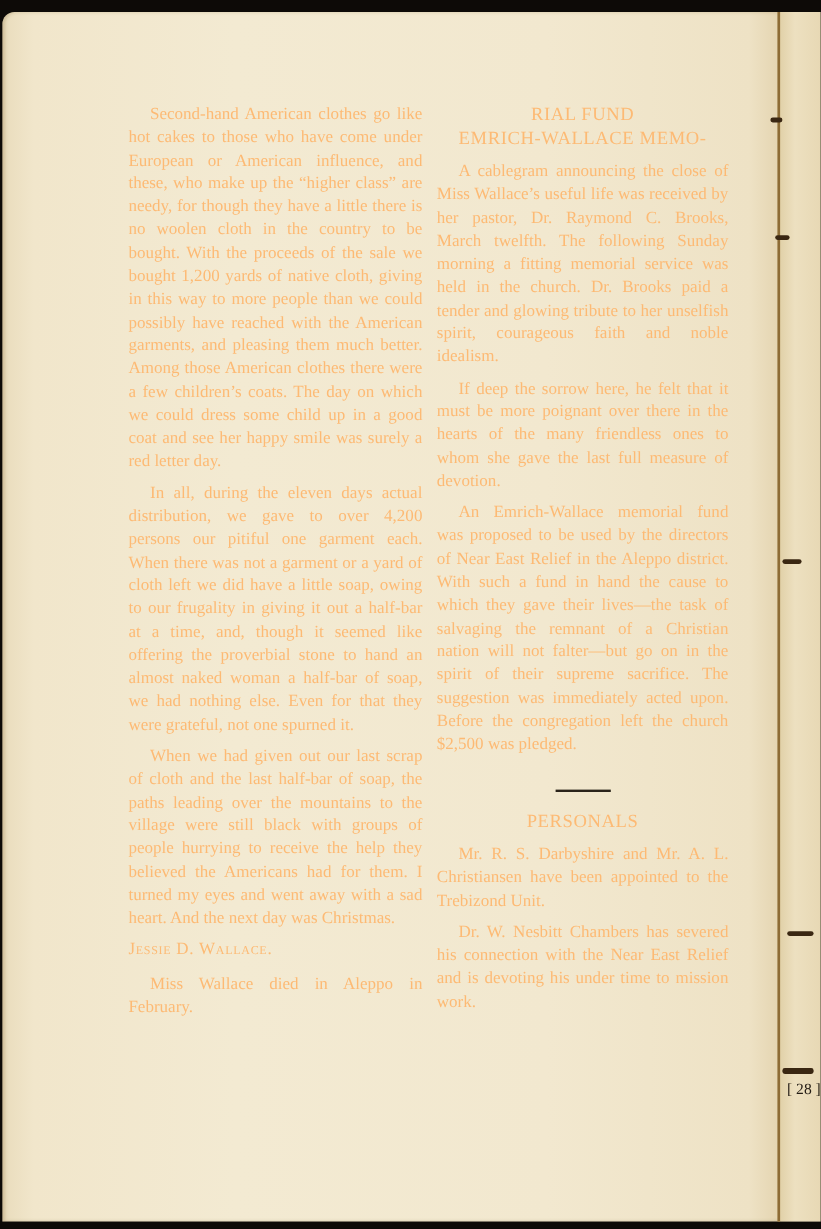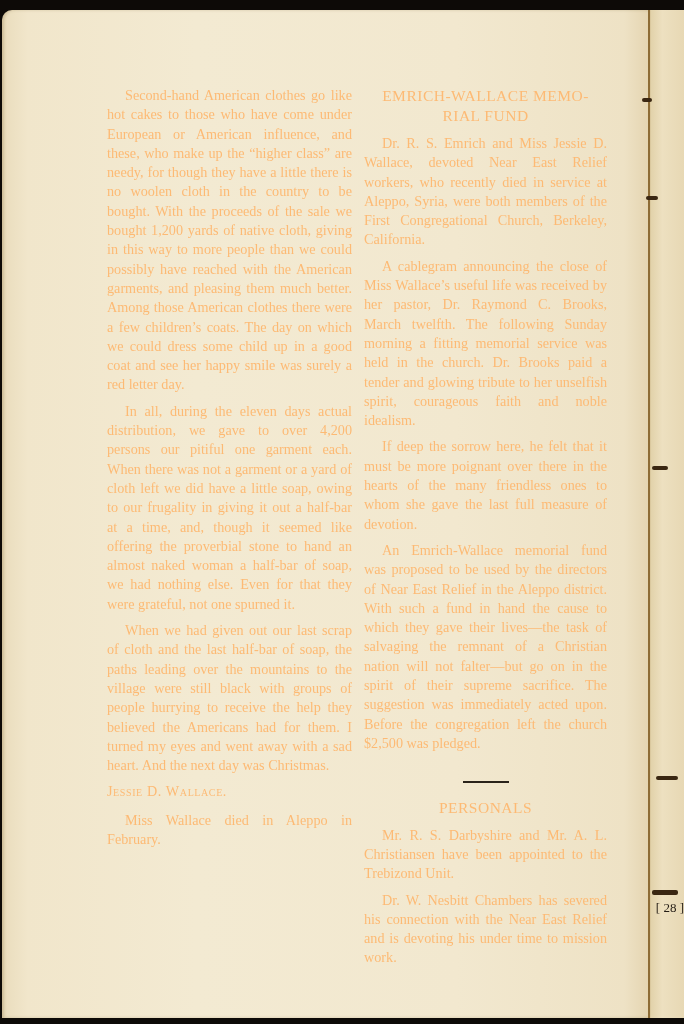--- a/index.html
+++ b/index.html
@@ -108,24 +108,23 @@
 <div class="col col-left">
   <p>Second-hand American clothes go like hot cakes to those who have come under European or American influence, and these, who make up the “higher class” are needy, for though they have a little there is no woolen cloth in the country to be bought. With the proceeds of the sale we bought 1,200 yards of native cloth, giving in this way to more people than we could possibly have reached with the American garments, and pleasing them much better.  Among those American clothes there were a few children’s coats.  The day on which we could dress some child up in a good coat and see her happy smile was surely a red letter day.</p>
   <p>In all, during the eleven days actual distribution, we gave to over 4,200 persons our pitiful one garment each.  When there was not a garment or a yard of cloth left we did have a little soap, owing to our frugality in giving it out a half-bar at a time, and, though it seemed like offering the proverbial stone to hand an almost naked woman a half-bar of soap, we had nothing else.  Even for that they were grateful, not one spurned it.</p>
   <p>When we had given out our last scrap of cloth and the last half-bar of soap, the paths leading over the mountains to the village were still black with groups of people hurrying to receive the help they believed the Americans had for them.  I turned my eyes and went away with a sad heart. And the next day was Christmas.</p>
   <div class="signature">Jessie D. Wallace.</div>
   <p>Miss Wallace died in Aleppo in February.</p>
 </div>
 
 <div class="col col-right">
   <div class="heading">
+    <span class="line">RIAL FUND</span>
     <span class="line">EMRICH-WALLACE MEMO-</span>
-    <span class="line">RIAL FUND</span>
   </div>
-  <p>Dr. R. S. Emrich and Miss Jessie D. Wallace, devoted Near East Relief workers, who recently died in service at Aleppo, Syria, were both members of the First Congregational Church, Berkeley, California.</p>
   <p>A cablegram announcing the close of Miss Wallace’s useful life was received by her pastor, Dr. Raymond C. Brooks, March twelfth.  The following Sunday morning a fitting memorial service was held in the church.  Dr. Brooks paid a tender and glowing tribute to her unselfish spirit, courageous faith and noble idealism.</p>
   <p>If deep the sorrow here, he felt that it must be more poignant over there in the hearts of the many friendless ones to whom she gave the last full measure of devotion.</p>
   <p>An Emrich-Wallace memorial fund was proposed to be used by the directors of Near East Relief in the Aleppo district.  With such a fund in hand the cause to which they gave their lives—the task of salvaging the remnant of a Christian nation will not falter—but go on in the spirit of their supreme sacrifice.  The suggestion was immediately acted upon. Before the congregation left the church $2,500 was pledged.</p>
   <div class="rule"></div>
   <div class="heading">PERSONALS</div>
   <p>Mr. R. S. Darbyshire and Mr. A. L. Christiansen have been appointed to the Trebizond Unit.</p>
   <p>Dr. W. Nesbitt Chambers has severed his connection with the Near East Relief and is devoting his under time to mission work.</p>
 </div>
 
 <div class="folio">[ 28 ]</div>

